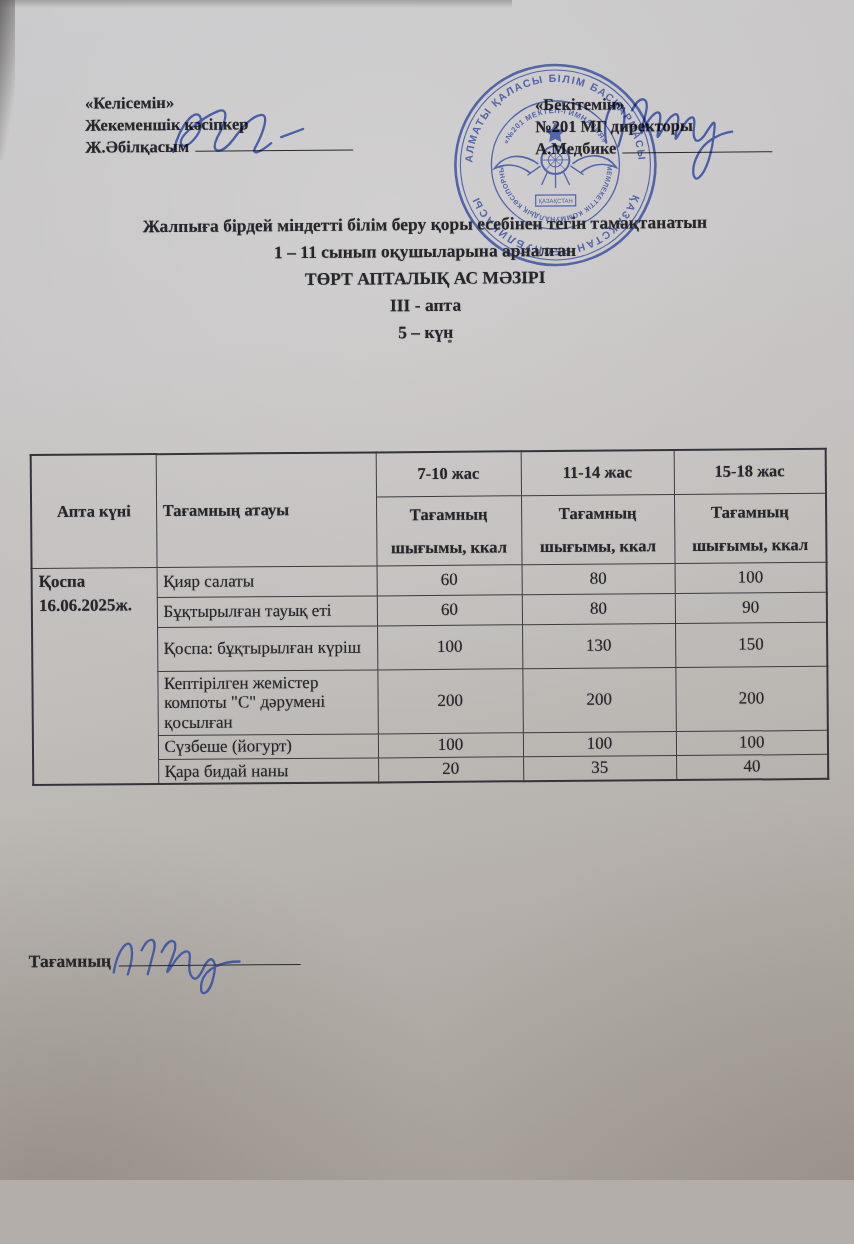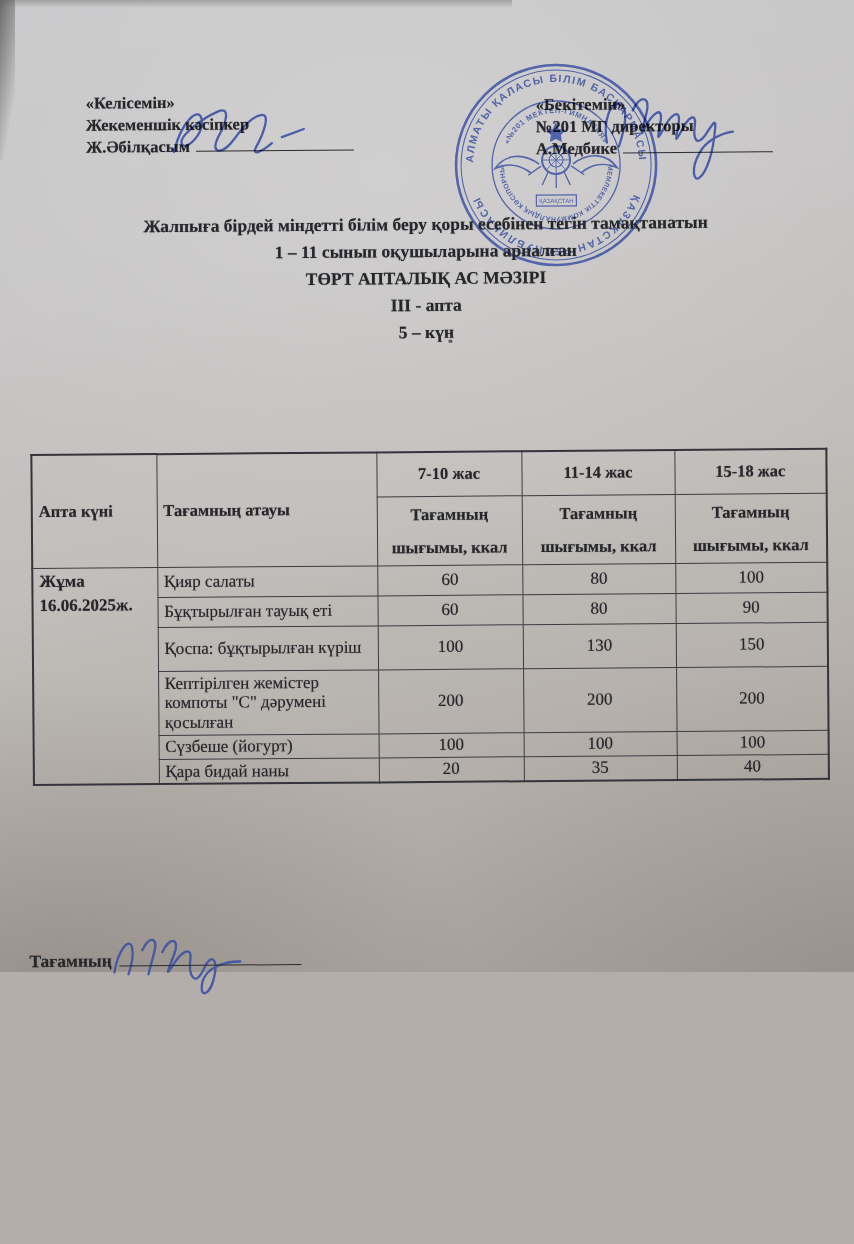--- a/index.html
+++ b/index.html
@@ -2,21 +2,21 @@
 <html><head>
 <meta charset="utf-8">
 <style>
   html,body{margin:0;padding:0;}
   body{
     width:854px;height:1244px;overflow:hidden;
     font-family:"Liberation Serif","DejaVu Serif",serif;
     background:#b3aeaa;
   }
   .photo{
-    position:relative;width:854px;height:972px;
+    position:relative;width:854px;height:1180px;
     background:
       radial-gradient(120% 80% at 45% 18%, rgba(255,255,255,.16), rgba(255,255,255,0) 55%),
       radial-gradient(90% 60% at 6% 102%, rgba(74,62,54,.22), rgba(74,62,54,0) 55%),
       radial-gradient(90% 55% at 100% 100%, rgba(80,70,62,.14), rgba(80,70,62,0) 60%),
       linear-gradient(168deg,#c9c8ca 0%,#c7c5c5 28%,#c1bebb 52%,#b4afaa 75%,#a59e99 100%);
   }
   .edge-left{position:absolute;left:0;top:0;width:15px;height:160px;
     background:linear-gradient(100deg,rgba(45,43,41,.6),rgba(45,43,41,0) 75%);}
   .edge-top{position:absolute;left:0;top:0;width:60%;height:8px;
     background:linear-gradient(to bottom,rgba(95,93,91,.38),rgba(95,93,91,0));}
@@ -42,21 +42,21 @@
   .sig-1{left:158px;top:98px;}
   .sig-2{left:597px;top:82px;}
   .sig-3{left:96px;top:918px;}
 
   table.menu{position:absolute;left:30px;top:451px;width:795px;
     border-collapse:collapse;table-layout:fixed;
     color:#26262b;text-shadow:0 0 1px rgba(38,38,44,.5);}
   table.menu{border:2.5px solid #34343a;}
   table.menu th, table.menu td{border:1.6px solid #3c3c42;padding:1px 6px;}
   table.menu th{font-size:16.5px;font-weight:bold;}
-  th.h-day{text-align:left;padding-left:8px;}
+  th.h-day{text-align:center;padding-left:8px;}
   th.h-dish{text-align:left;padding-left:12px;}
   th.h-age{text-align:center;vertical-align:middle;}
   th.h-kcal{text-align:center;vertical-align:middle;line-height:2.0;padding:4px 10px;font-size:16px;}
   td.day-cell{vertical-align:top;text-align:left;font-weight:bold;font-size:17px;line-height:1.45;padding:3px 4px 2px 6px;}
   td.dish{font-size:17px;text-align:left;line-height:1.12;padding:1px 26px 1px 8px;}
   td.num{font-size:17px;text-align:center;}
   tr.hr1{height:44px;} tr.hr2{height:58px;}
   tr.r1{height:30px;} tr.r2{height:30px;} tr.r3{height:44px;}
   tr.r4{height:64px;} tr.r5{height:24px;} tr.r6{height:25px;}
 
@@ -165,21 +165,21 @@
         </tr>
         <tr class="hr2">
           <th class="h-kcal">Тағамның шығымы, ккал</th>
           <th class="h-kcal">Тағамның шығымы, ккал</th>
           <th class="h-kcal">Тағамның шығымы, ккал</th>
         </tr>
       </thead>
       <tbody>
         <tr class="r1">
           <td rowspan="6" class="day-cell">
-            <div>Жұма</div>
+            <div>Қоспа</div>
             <div>16.06.2025ж.</div>
           </td>
           <td class="dish">Қияр салаты</td>
           <td class="num">60</td>
           <td class="num">80</td>
           <td class="num">100</td>
         </tr>
         <tr class="r2">
           <td class="dish">Бұқтырылған тауық еті</td>
           <td class="num">60</td>

